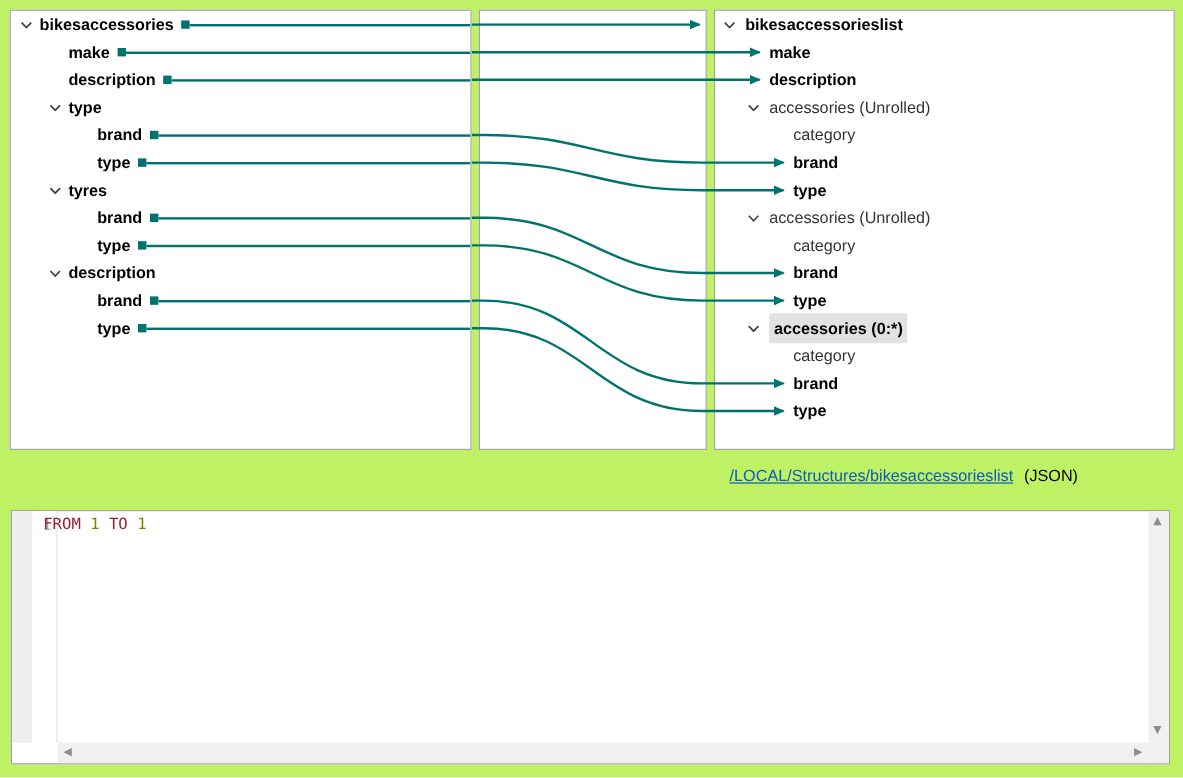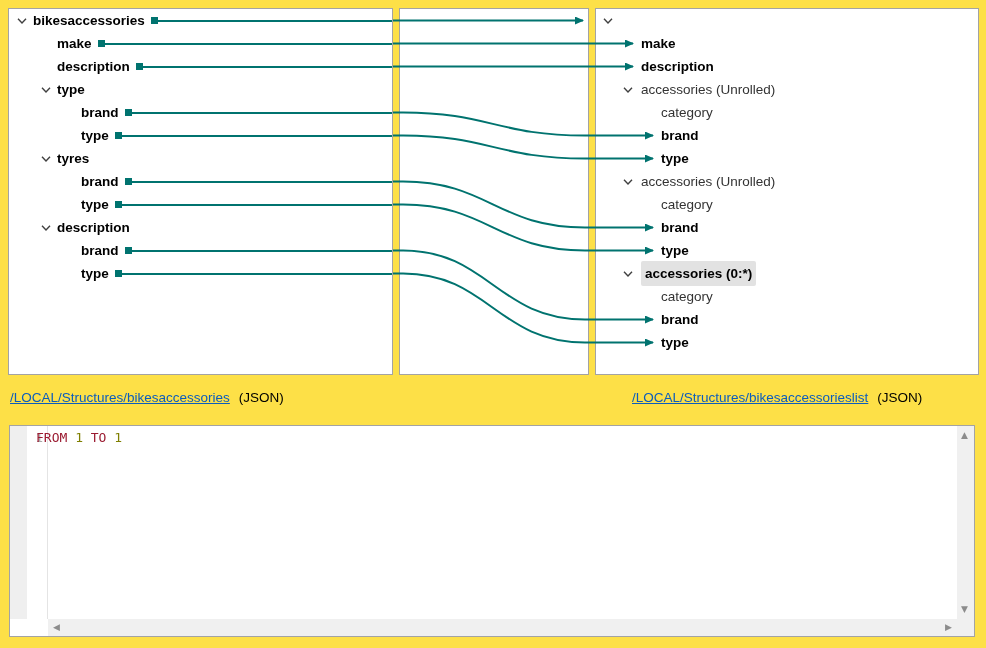--- a/index.html
+++ b/index.html
@@ -1,21 +1,21 @@
 <!DOCTYPE html>
 <html style="--accent: #00736F; --link: #0B5CBD; --kw: #9B1B31; --num: #7F7F00;"><head>
 <meta charset="utf-8">
 <style>
   :root{
     --accent:#00736F; --link:#0B5CBD; --kw:#9B1B31; --num:#7F7F00;
     --border:#A3A3A3; --graytxt:#333333;
   }
   *{box-sizing:border-box;}
   html,body{margin:0;padding:0;background:#fff;}
-  #app{position:relative;width:986px;height:648px;background:#fde047;overflow:hidden;
+  #app{position:relative;width:986px;height:648px;background:#bef264;overflow:hidden;
        font-family:"Liberation Sans",sans-serif;}
 
   .panel{position:absolute;top:8px;height:367px;border:1px solid var(--border);background:#fff;overflow:hidden;}
   #left-panel{left:8px;width:385px;}
   #middle-panel{left:399px;width:190px;}
   #right-panel{left:595px;width:384px;}
 
   .tree-row{height:23px;display:flex;align-items:center;width:100%;}
   .chev{width:16px;flex:0 0 16px;display:flex;align-items:center;justify-content:flex-start;}
   .chevsp{width:16px;flex:0 0 16px;}
@@ -27,21 +27,21 @@
   .lbl.hl{background:#E2E2E2;padding:1px 4px;border-radius:2px;}
   .sq{width:7px;height:7px;background:var(--accent);margin-left:6px;flex:0 0 7px;}
   .cline{flex:1 1 auto;height:2px;background:var(--accent);}
 
   #overlay{position:absolute;left:393px;top:9px;width:586px;height:365px;pointer-events:none;z-index:5;}
   .map-path{stroke:var(--accent);stroke-width:2;fill:none;}
 
   .links-row a{color:var(--link);text-decoration:underline;font-size:13.5px;}
   .fmt{color:#000;font-size:13.5px;margin-left:9px;}
   #left-link-wrap{position:absolute;left:10px;top:388px;}
-  #right-link-wrap{position:absolute;left:632px;top:388px;}
+  #right-link-wrap{position:absolute;left:608px;top:388px;}
 
   #editor{position:absolute;left:9px;top:425px;width:966px;height:212px;border:1px solid var(--border);background:#fff;}
   #gutter{position:absolute;left:0;top:0;bottom:17px;width:17px;background:#EFEFEF;}
   #lineno-col{position:absolute;left:17px;top:0;bottom:17px;width:21px;background:#fff;border-right:1px solid #E4E4E4;}
   #lineno{position:absolute;right:4px;top:4px;font-family:"DejaVu Sans Mono",monospace;font-size:12.5px;color:#A8A8A8;}
   #code{position:absolute;left:26px;top:4px;font-family:"DejaVu Sans Mono",monospace;font-size:13px;white-space:pre;color:#000;}
   .tk-keyword{color:var(--kw);}
   .tk-number{color:var(--num);}
   #vscroll{position:absolute;right:0;top:0;bottom:0;width:17px;background:#F0F0F0;}
   #hscroll{position:absolute;left:38px;right:17px;bottom:0;height:17px;background:#F0F0F0;}
@@ -138,20 +138,21 @@
       </div>
     </div>
   <div class="panel" id="middle-panel"></div>
   <div class="panel" id="right-panel">
       <div class="tree-row" style="padding-left: 7px;">
         <span class="rchev">
           <svg width="10" height="6" viewBox="0 0 10 6">
             <polyline points="1,0.8 5,5 9,0.8" stroke="#404040" stroke-width="1.4" fill="none"></polyline>
           </svg>
         </span>
+        <span class="lbl b">bikesaccessorieslist</span>
       </div>
       <div class="tree-row" style="padding-left: 27px;">
         <span class="rchevsp"></span>
         <span class="lbl b">make</span>
       </div>
       <div class="tree-row" style="padding-left: 27px;">
         <span class="rchevsp"></span>
         <span class="lbl b">description</span>
       </div>
       <div class="tree-row" style="padding-left: 27px;">
@@ -225,23 +226,20 @@
       <path class="map-path" d="M0,34.5 L240,34.5" marker-end="url(#ah)"></path>
       <path class="map-path" d="M0,57.5 L240,57.5" marker-end="url(#ah)"></path>
       <path class="map-path" d="M0,103.5 L10,103.5 C95,103.5 105,126.5 192,126.5 L260,126.5" marker-end="url(#ah)"></path>
       <path class="map-path" d="M0,126.5 L10,126.5 C95,126.5 105,149.5 192,149.5 L260,149.5" marker-end="url(#ah)"></path>
       <path class="map-path" d="M0,172.5 L10,172.5 C95,172.5 105,218.5 192,218.5 L260,218.5" marker-end="url(#ah)"></path>
       <path class="map-path" d="M0,195.5 L10,195.5 C95,195.5 105,241.5 192,241.5 L260,241.5" marker-end="url(#ah)"></path>
       <path class="map-path" d="M0,241.5 L10,241.5 C95,241.5 105,310.5 192,310.5 L260,310.5" marker-end="url(#ah)"></path>
       <path class="map-path" d="M0,264.5 L10,264.5 C95,264.5 105,333.5 192,333.5 L260,333.5" marker-end="url(#ah)"></path>
     </svg>
 
-  <div id="left-link-wrap" class="links-row">
-    <a href="#">/LOCAL/Structures/bikesaccessories</a><span class="fmt">(JSON)</span>
-  </div>
   <div id="right-link-wrap" class="links-row">
     <a href="#">/LOCAL/Structures/bikesaccessorieslist</a><span class="fmt">(JSON)</span>
   </div>
 
   <div id="editor">
     <div id="gutter"></div>
     <div id="lineno-col">
       <span id="lineno">1</span>
     </div>
     <div id="code"><span class="tk-keyword">FROM</span> <span class="tk-number">1</span> <span class="tk-keyword">TO</span> <span class="tk-number">1</span></div>

